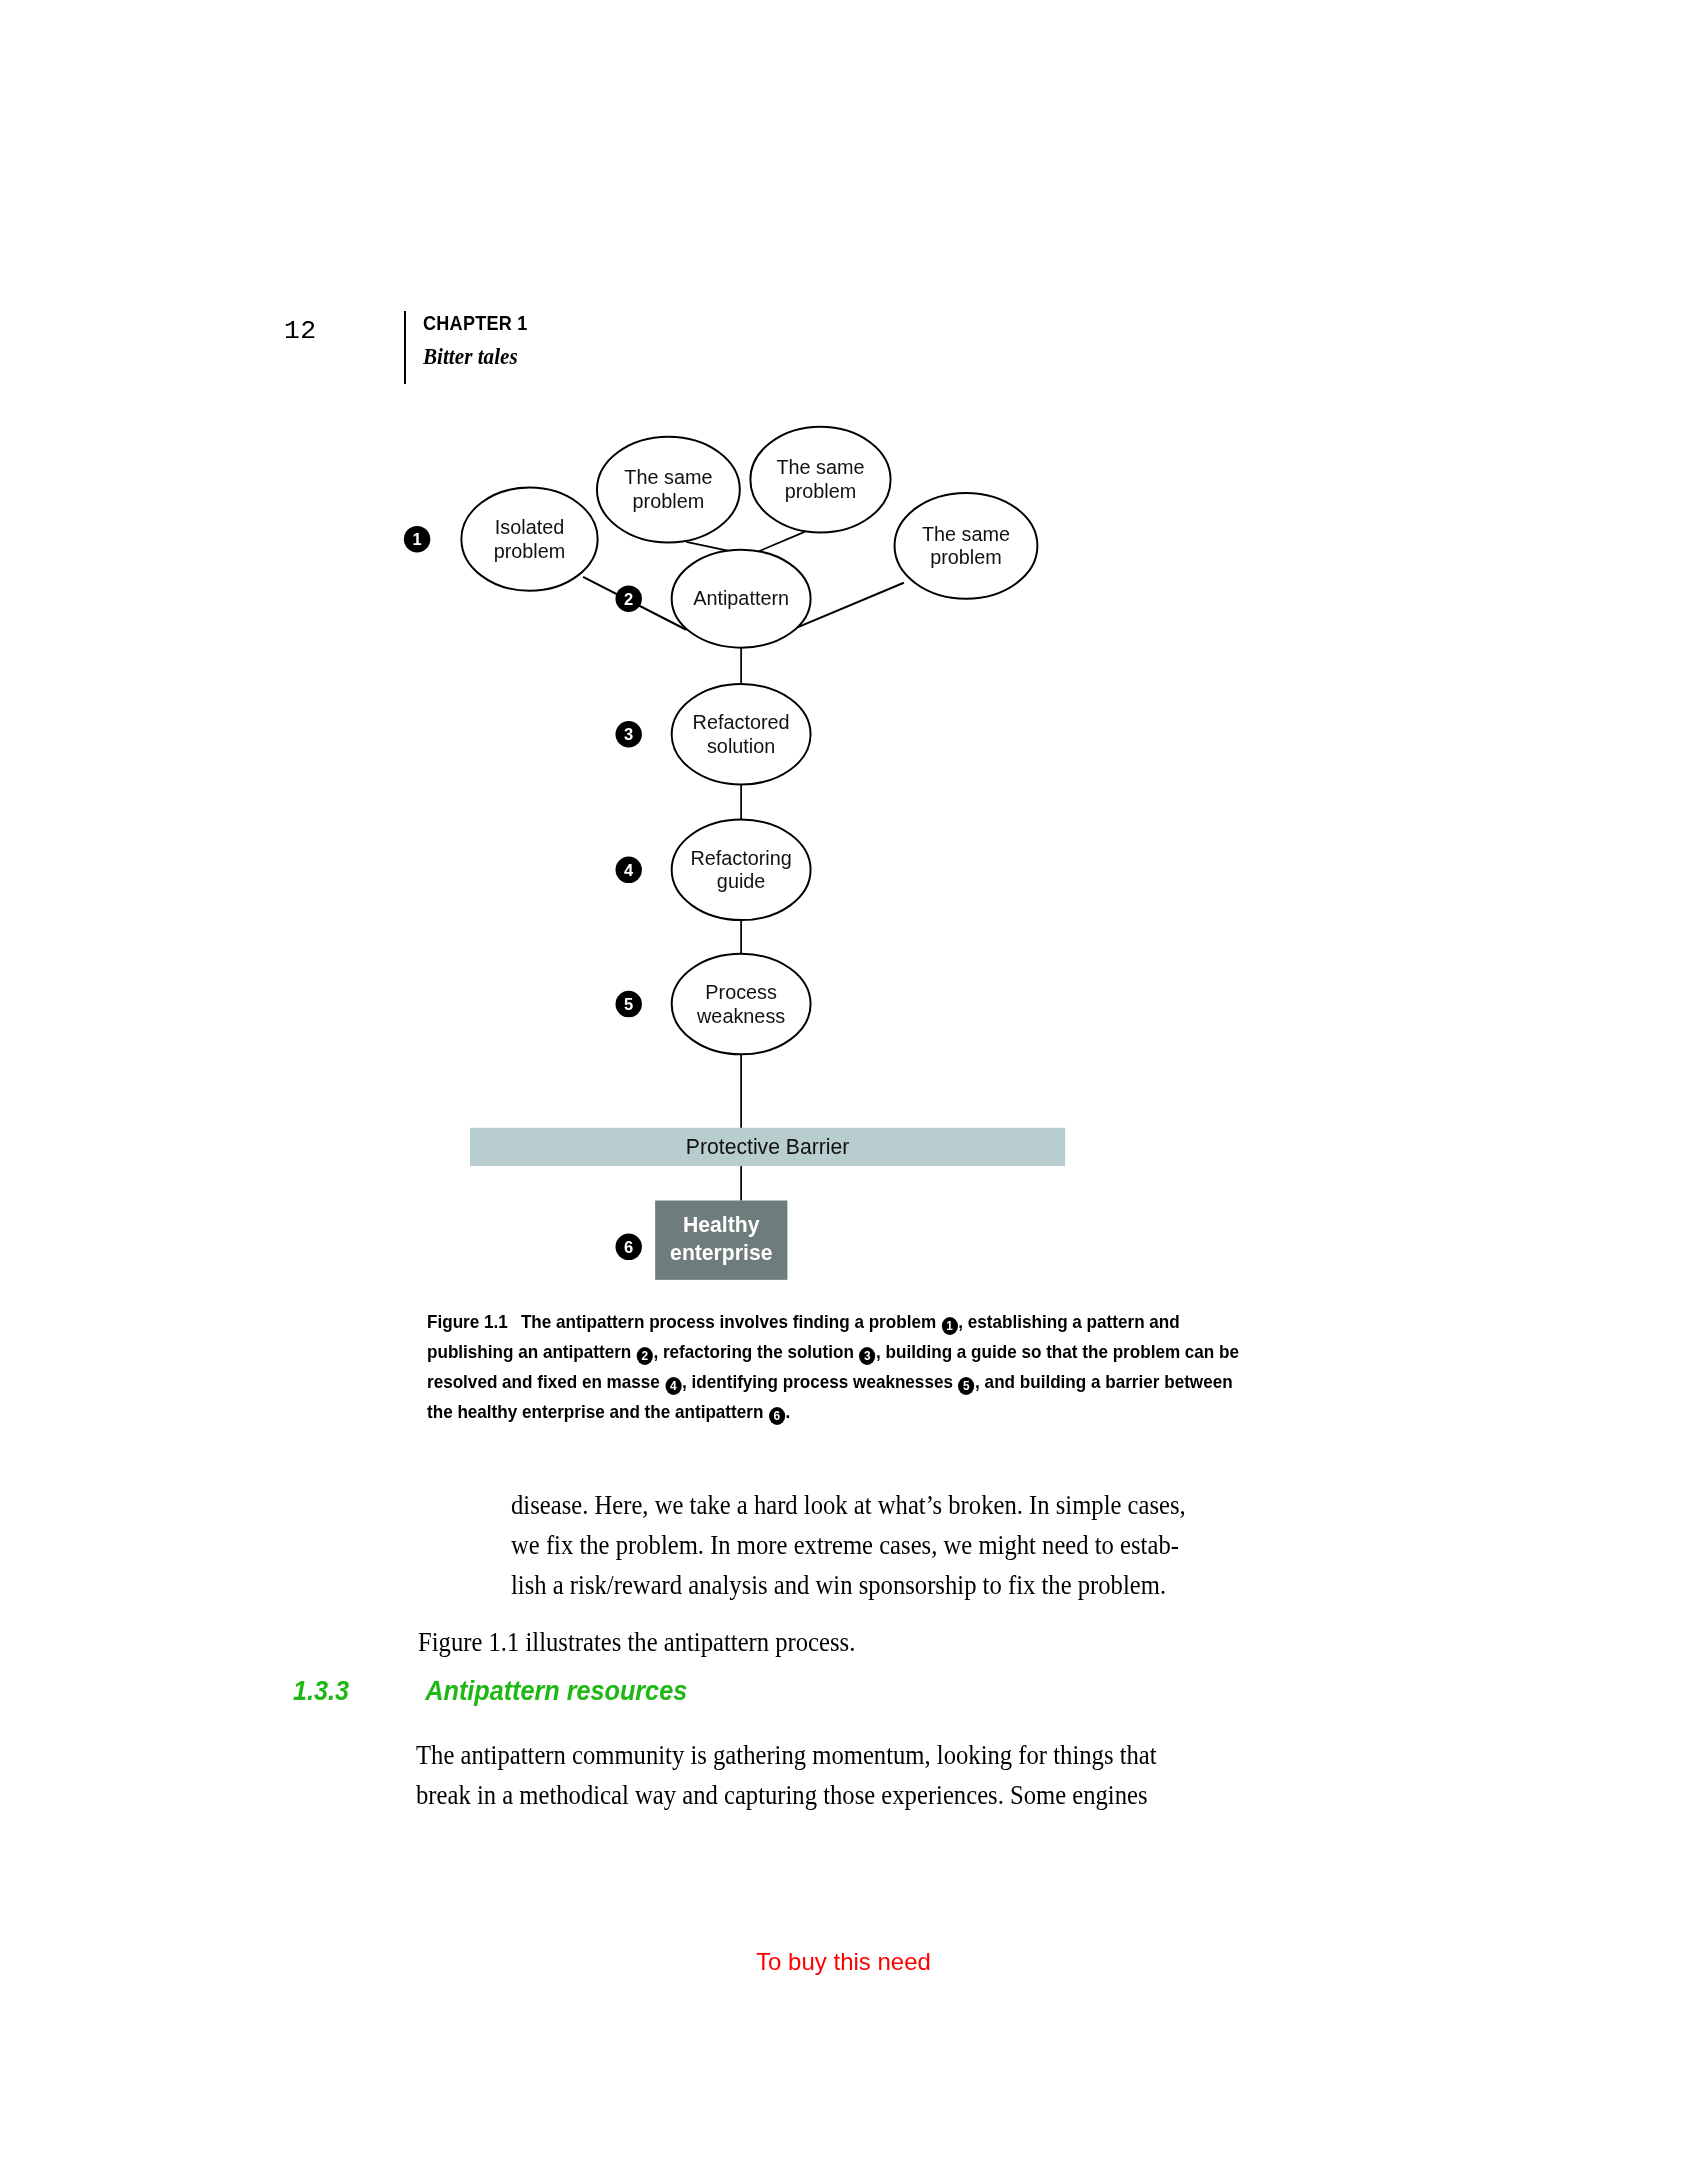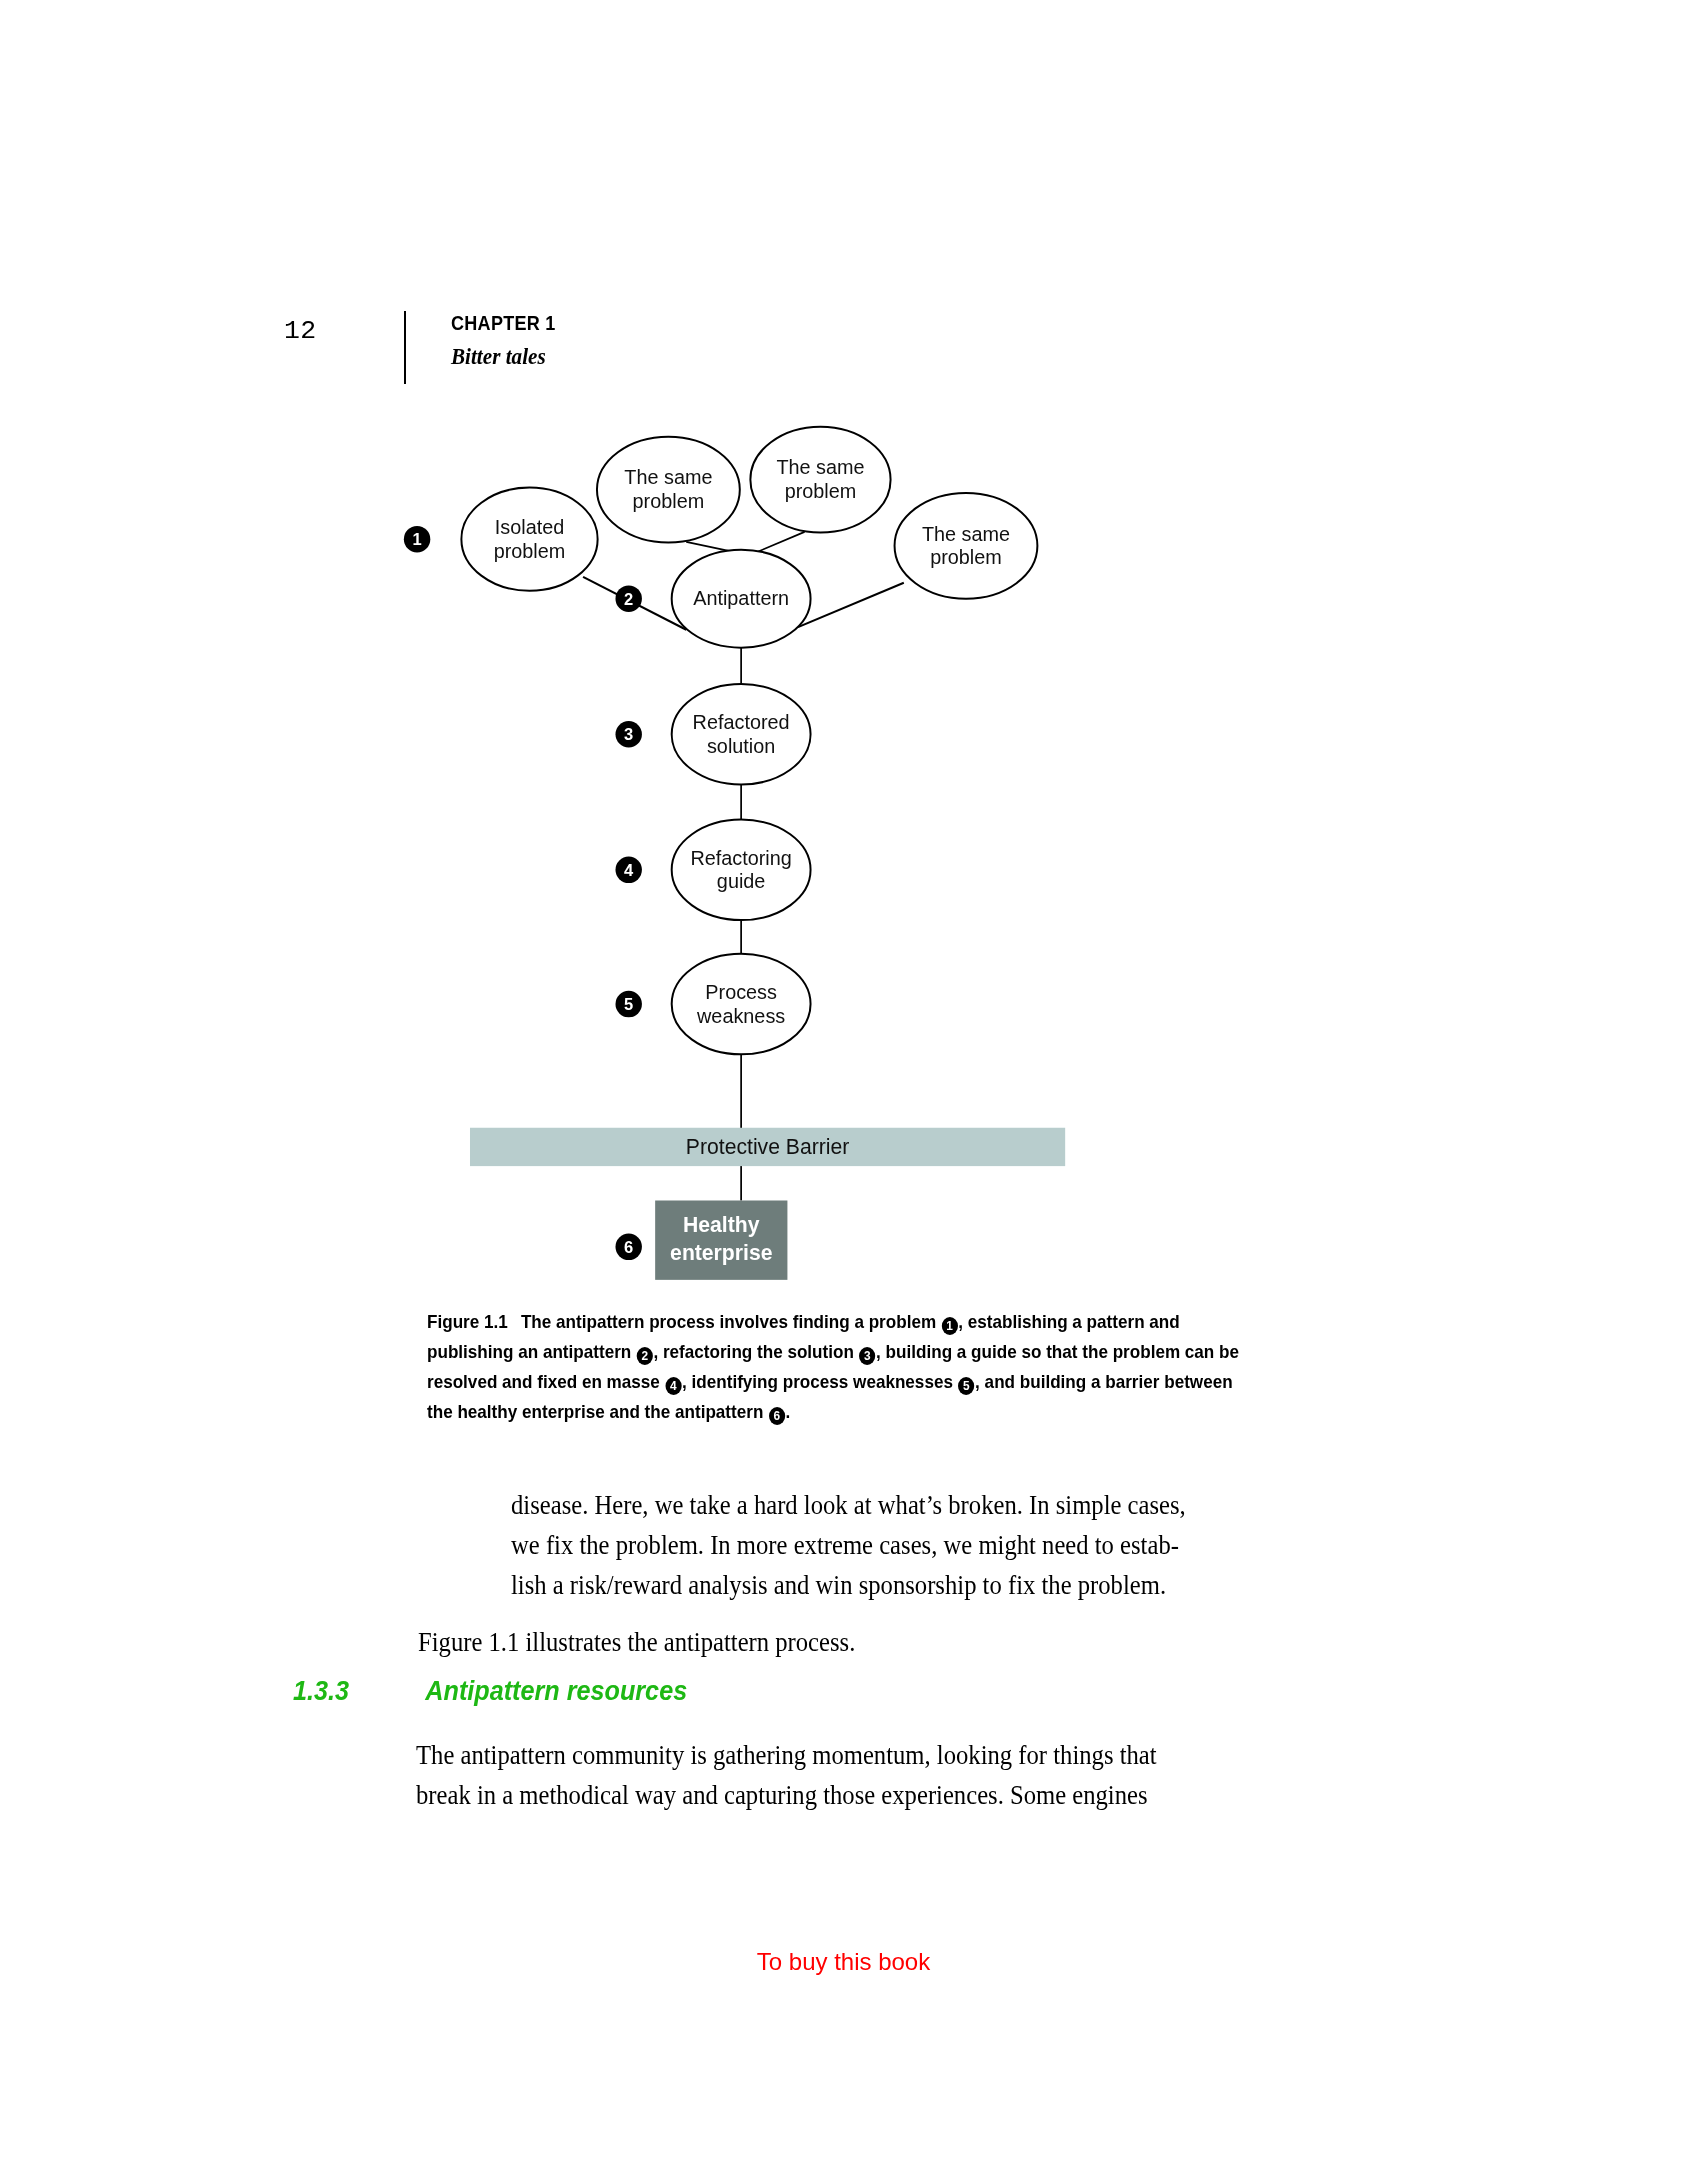--- a/index.html
+++ b/index.html
@@ -37,21 +37,20 @@
     left: 120px;
     top: 0px;
     width: 2px;
     height: 73px;
     background: #000000;
   }
   #header-text {
     position: absolute;
     left: 139px;
     top: 0px;
-    margin-left: 28px;
   }
   #chapter-label {
     font-family: "Liberation Sans", sans-serif;
     font-weight: bold;
     font-size: 20.5px;
     letter-spacing: 0.3px;
     color: #000000;
     transform: scaleX(0.88);
     transform-origin: left top;
     white-space: nowrap;
@@ -308,15 +307,15 @@
 </div>
 
 <div id="para-resources">
   <p class="body-para" id="para-resources-text">
       <span class="bline">The antipattern community is gathering momentum, looking for things that</span>
       <span class="bline">break in a methodical way and capturing those experiences. Some engines</span>
     </p>
 </div>
 
 <div id="footer-link">
-  <span>To buy this book</span>
+  <span>To buy this need</span>
 </div>
 
 
 </body></html>

